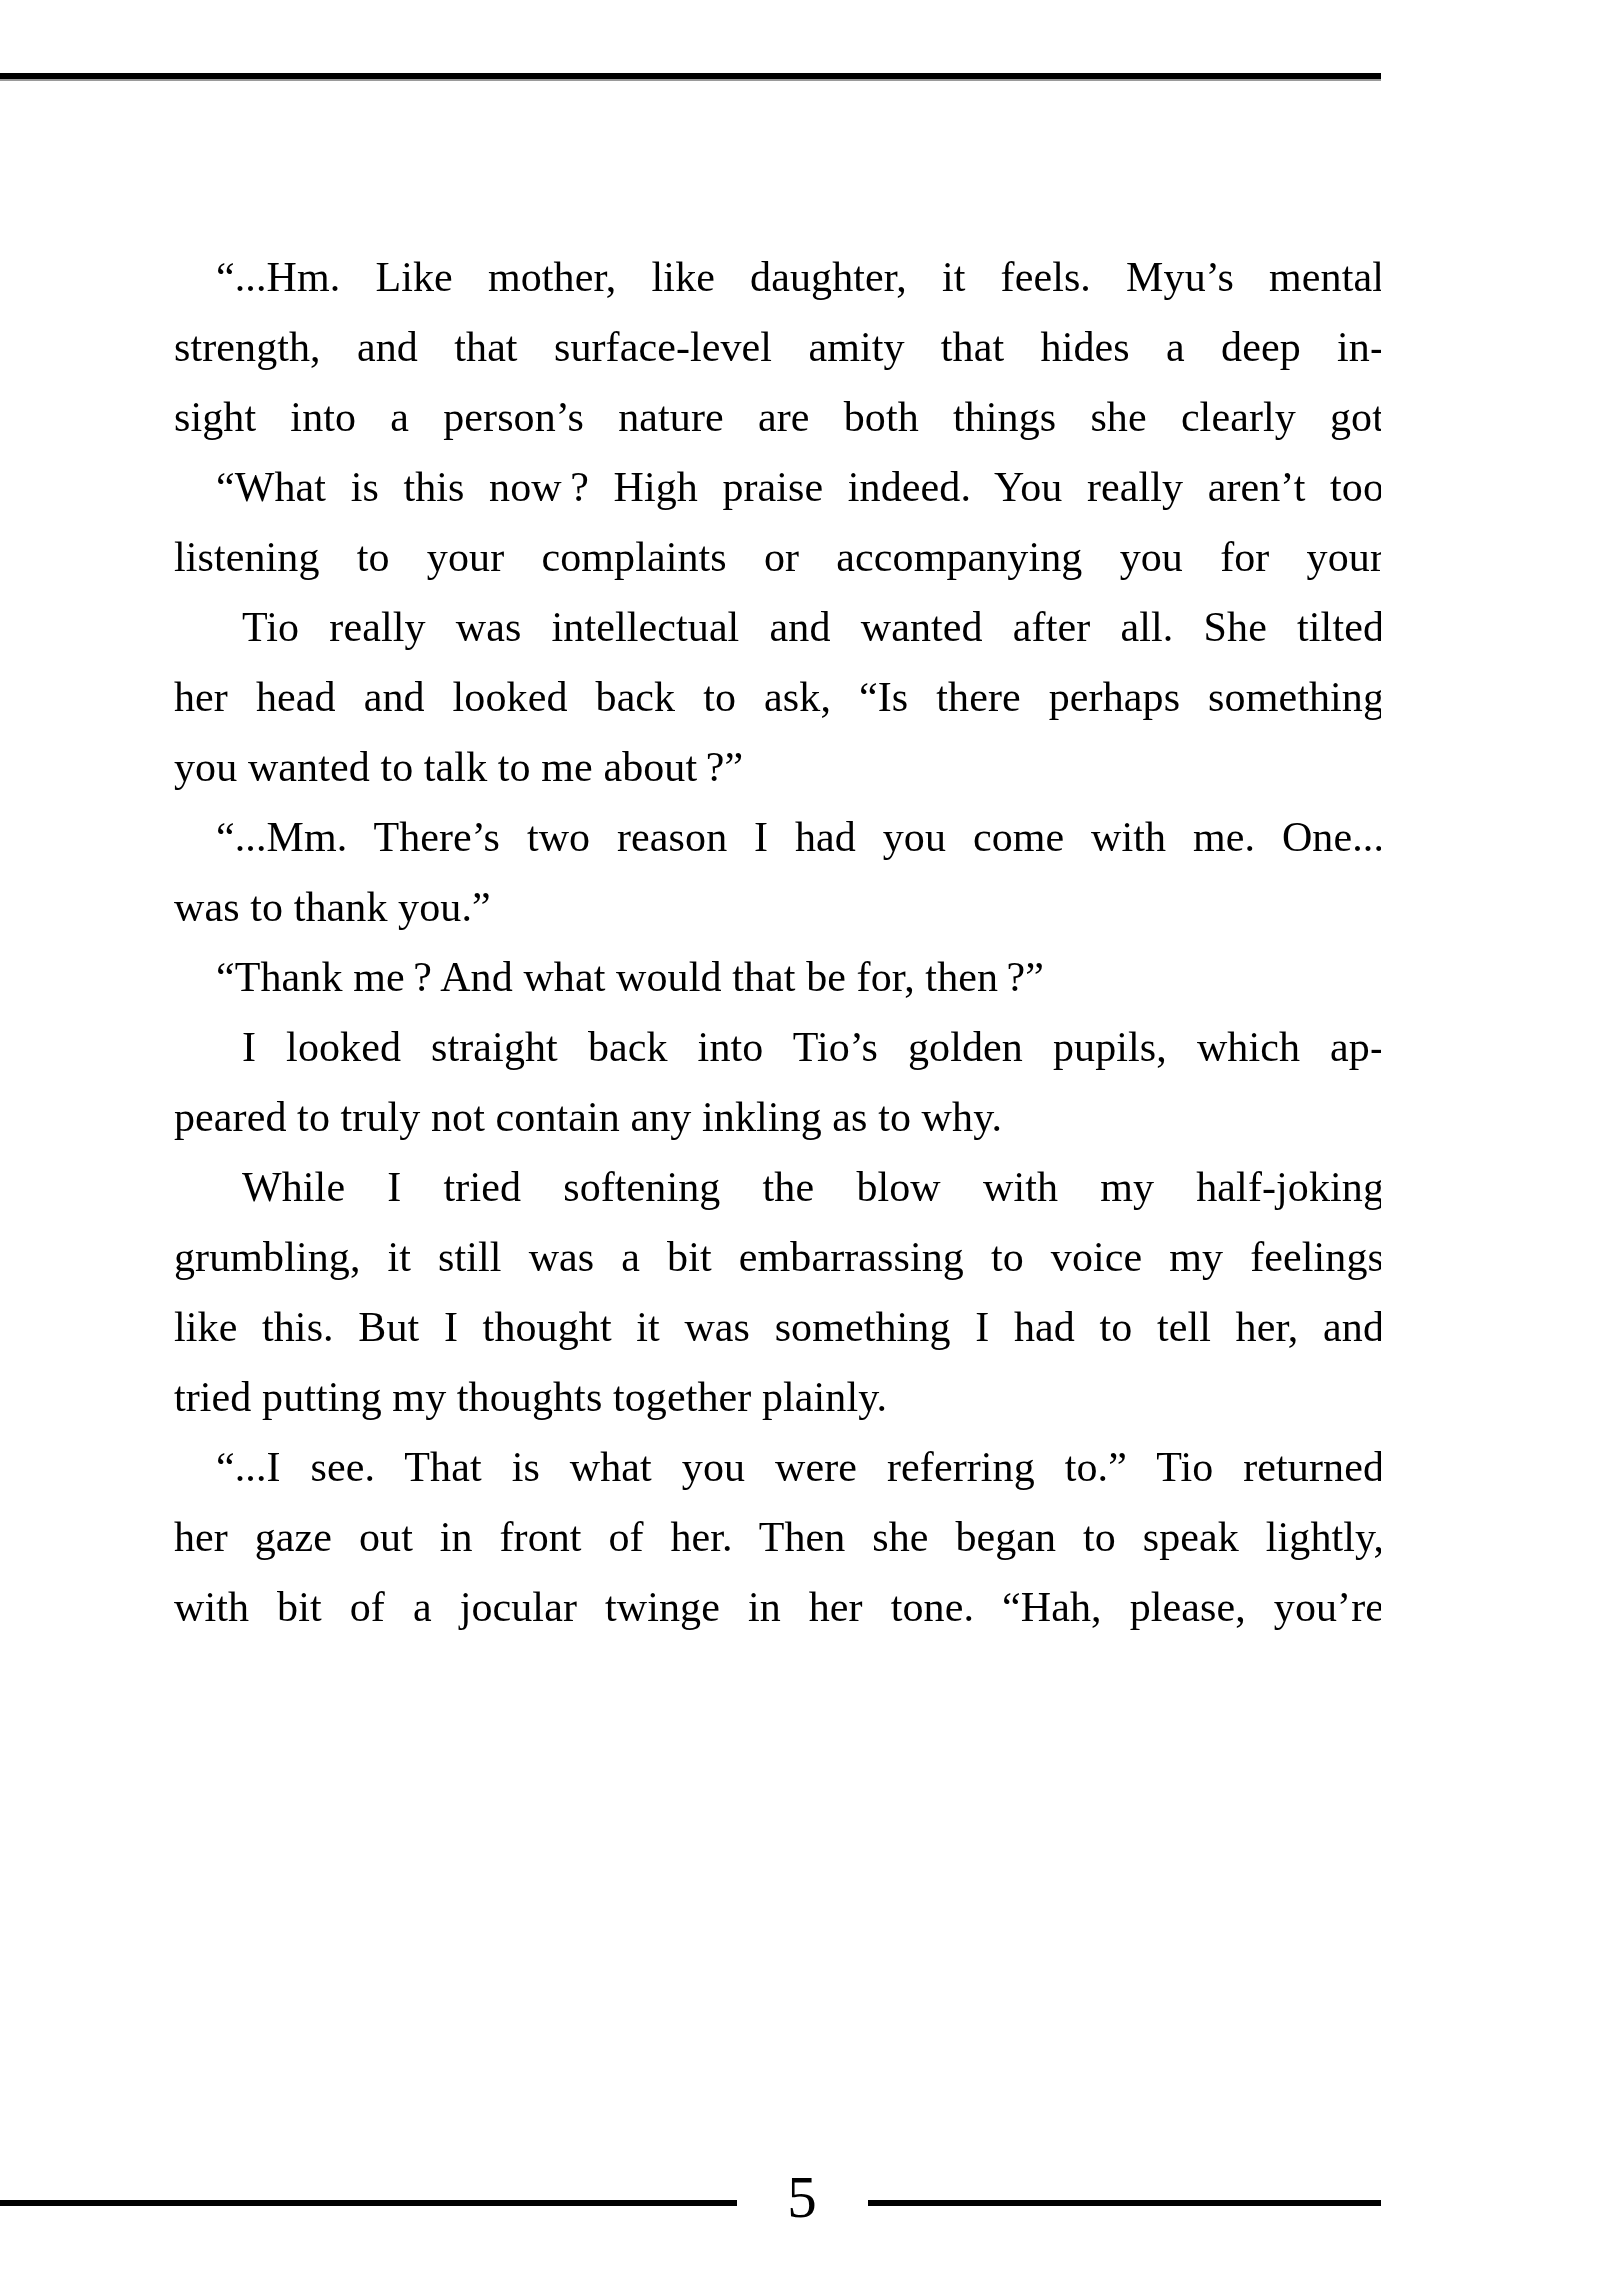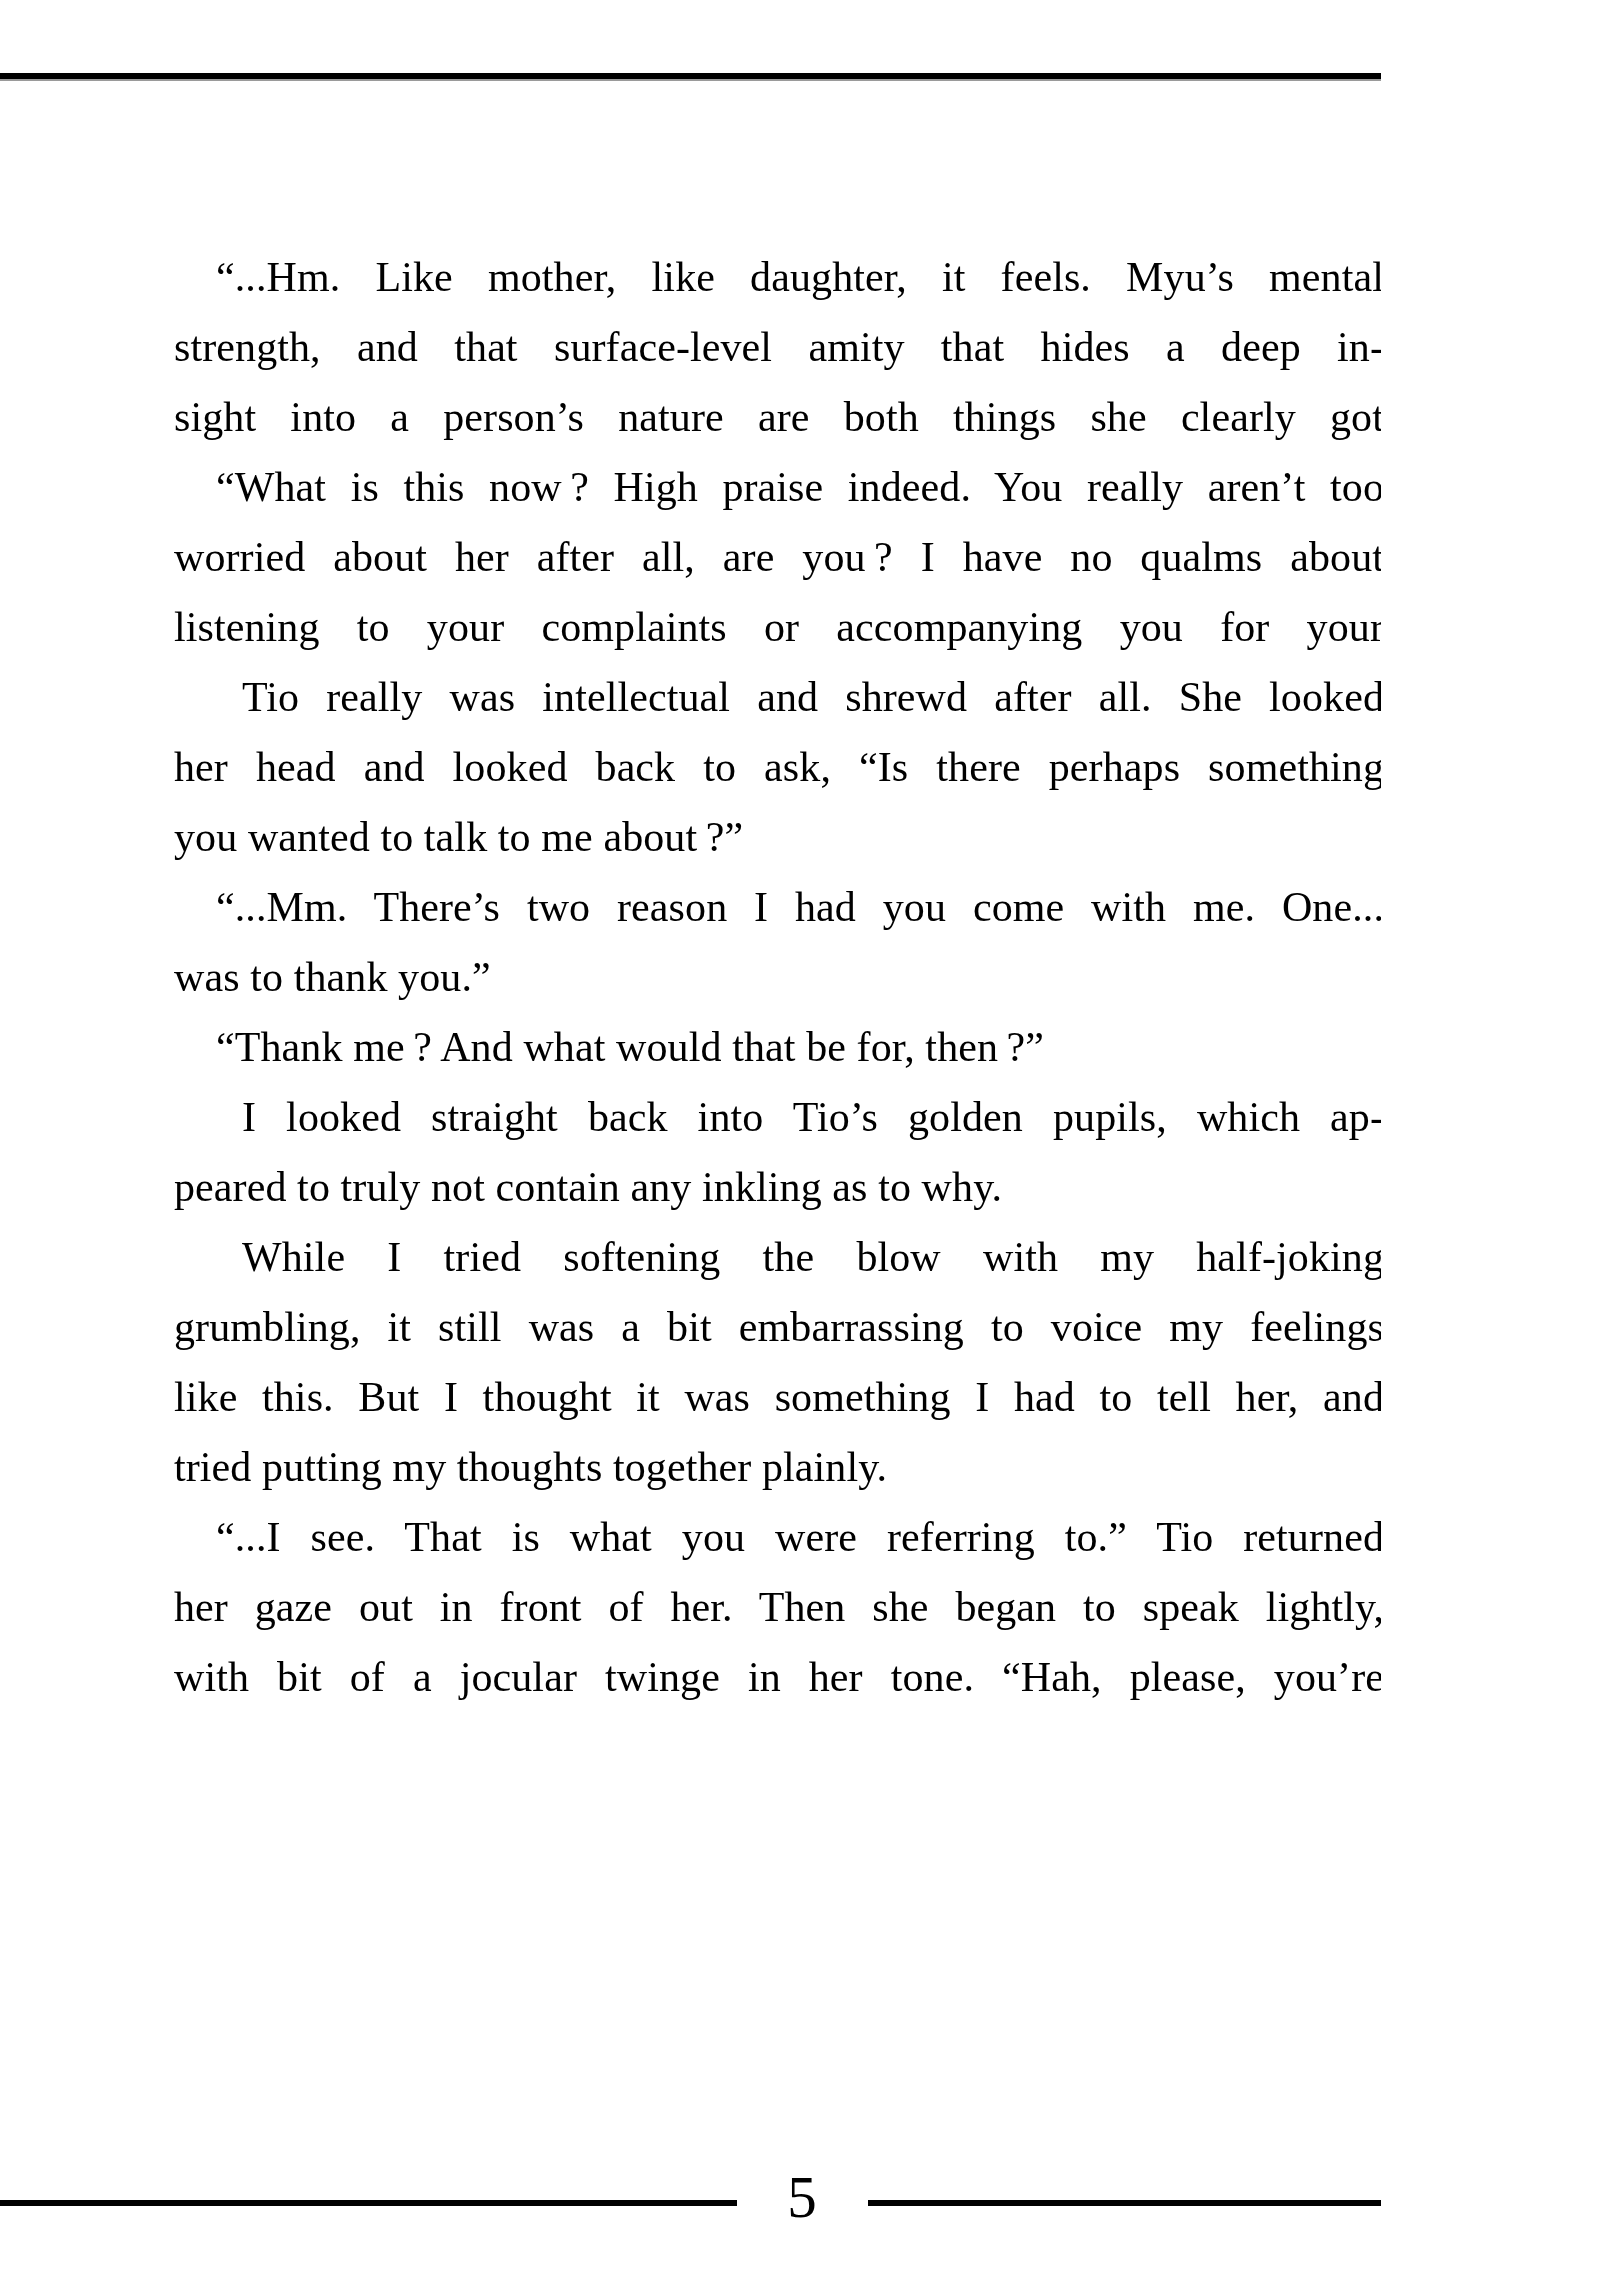--- a/index.html
+++ b/index.html
@@ -82,25 +82,24 @@
   <div class="top-rule"></div>
 
   <main class="text-block" id="text-block">
       <div class="paragraph">
         <div class="line first-quote">“...Hm. Like mother, like daughter, it feels. Myu’s mental</div>
         <div class="line">strength, and that surface-level amity that hides a deep in-</div>
         <div class="line">sight into a person’s nature are both things she clearly got</div>
       </div>
       <div class="paragraph">
         <div class="line first-quote">“What is this now ? High praise indeed. You really aren’t too</div>
-        <div class="line">worried about her after all, are you ? I have no qualms about</div>
         <div class="line">listening to your complaints or accompanying you for your</div>
       </div>
       <div class="paragraph">
-        <div class="line first-plain">Tio really was intellectual and shrewd after all. She looked</div>
+        <div class="line first-plain">Tio really was intellectual and wanted after all. She tilted</div>
         <div class="line">her head and looked back to ask, “Is there perhaps something</div>
         <div class="line last">you wanted to talk to me about ?”</div>
       </div>
       <div class="paragraph">
         <div class="line first-quote">“...Mm. There’s two reason I had you come with me. One...</div>
         <div class="line last">was to thank you.”</div>
       </div>
       <div class="paragraph">
         <div class="line first-quote last">“Thank me ? And what would that be for, then ?”</div>
       </div>

